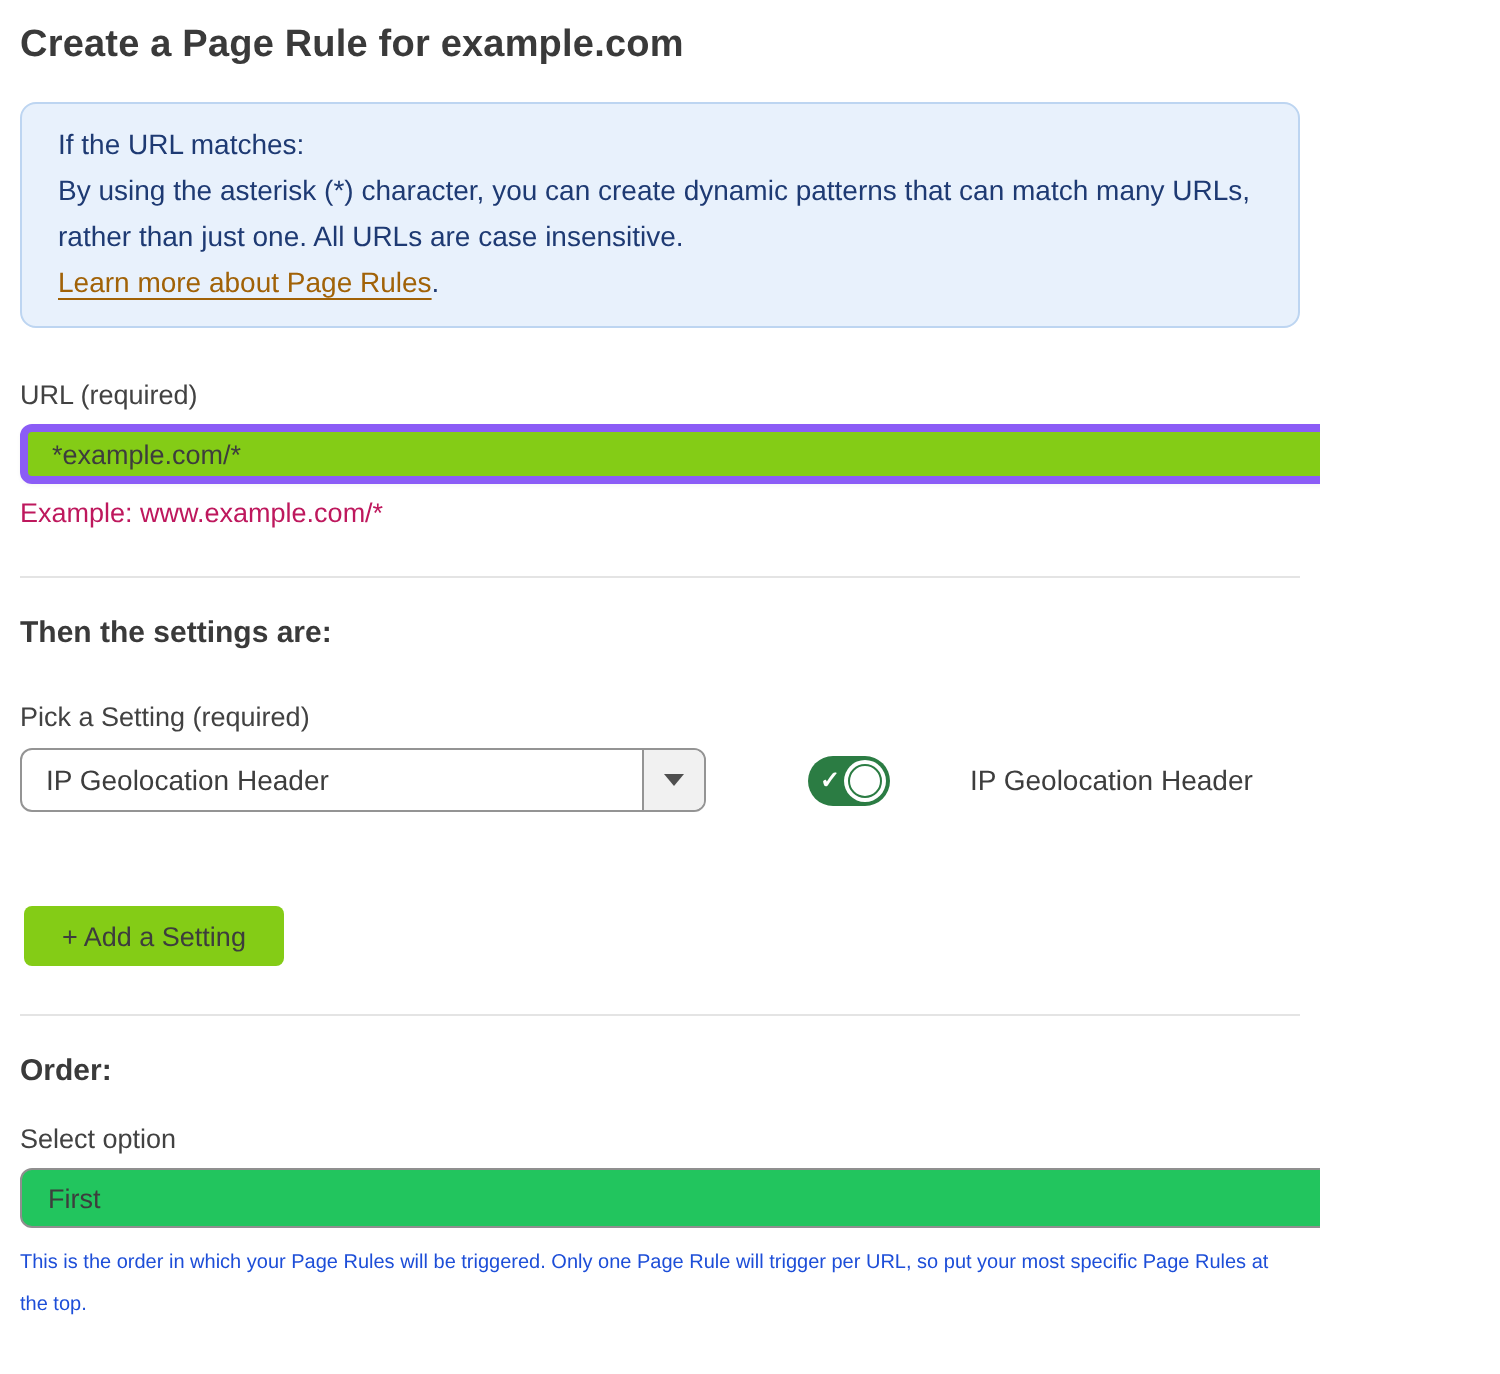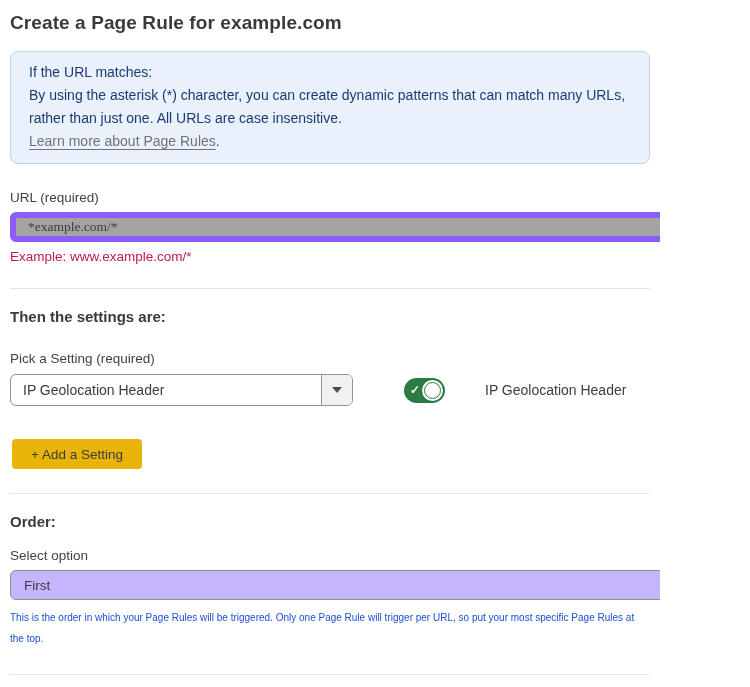--- a/index.html
+++ b/index.html
@@ -25,46 +25,46 @@
     border: 1px solid #bdd5f1;
     border-radius: 8px;
     padding: 9px 18px 10px 18px;
     color: #1e3a73;
     font-size: 14px;
     line-height: 23px;
   }
   .info-box .info-heading { font-weight: 400; }
   .info-box .info-body { max-width: 660px; }
   .info-box a.info-link {
-    color: #737373;
+    color: #a16207;
     text-decoration: underline;
     text-underline-offset: 3px;
     cursor: pointer;
   }
 
   .field-label {
     display: block;
     margin-top: 26px;
     font-size: 13.5px;
     color: #424242;
   }
 
   .text-input {
     margin-top: 7px;
     width: 730px;
     height: 30px;
-    border: 6px solid #8b5cf6;
+    border: 4px solid #8b5cf6;
     border-radius: 6px;
     padding: 0 12px;
     font-size: 13.5px;
     color: #3d3d3d;
-    font-family: Liberation Serif, serif;
+    font-family: Liberation Sans, sans-serif;
     box-shadow: 0 1px 2px rgba(0,0,0,0.04);
     outline: none;
-    background: #a3a3a3;
+    background: #84cc16;
   }
   .helper-text {
     margin-top: 7px;
     font-size: 13.5px;
     color: #be185d;
   }
 
   .divider {
     border: none;
     border-top: 1px solid #e4e4e4;
@@ -167,30 +167,30 @@
   .btn {
     height: 30px;
     border: none;
     border-radius: 4px;
     font-size: 13.5px;
     font-family: "Liberation Sans", "DejaVu Sans", sans-serif;
     cursor: pointer;
     padding: 0 19px;
   }
   .btn-gray { background: #d9d9d9; color: #3d3d3d; }
-  .add-setting-btn { margin-top: 33px; margin-left: 2px; background: #eab308; }
+  .add-setting-btn { margin-top: 47px; margin-left: 2px; background: #84cc16; }
 
   
   .order-select {
     margin-top: 7px;
     width: 730px;
     height: 30px;
     border: 1px solid #8f8f8f;
     border-radius: 6px;
-    background: #c4b5fd;
+    background: #22c55e;
     display: flex;
     align-items: center;
     padding: 0 13px;
     cursor: pointer;
   }
   .order-select .order-value { flex: 1; font-size: 13.5px; color: #3d3d3d; }
   .order-help {
     margin-top: 7px;
     font-size: 10px;
     line-height: 21px;

